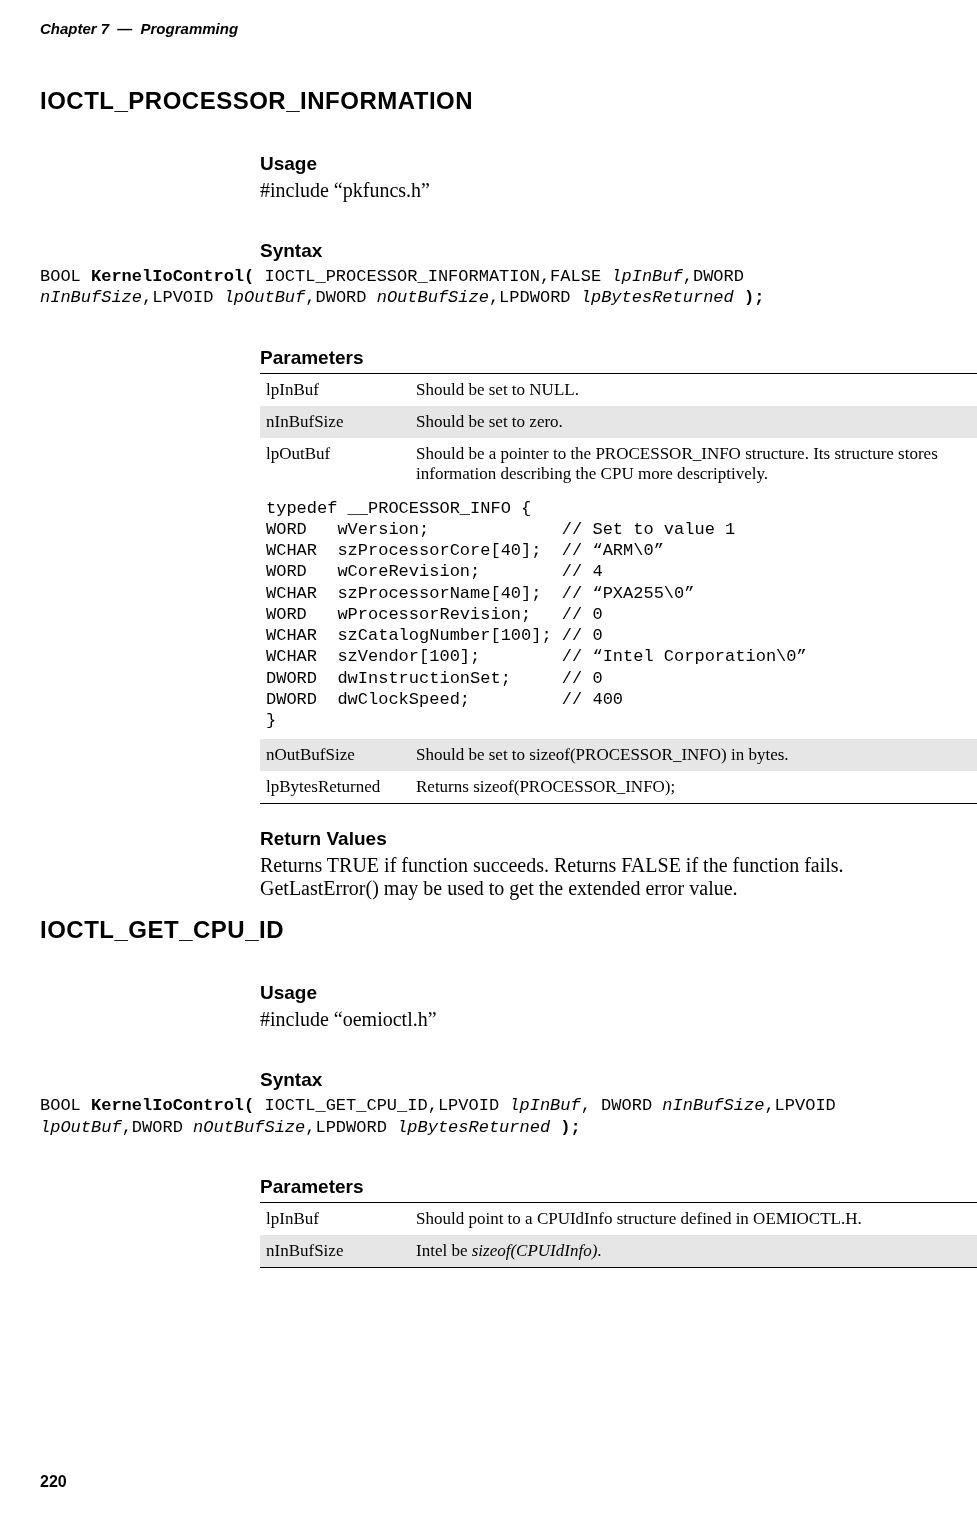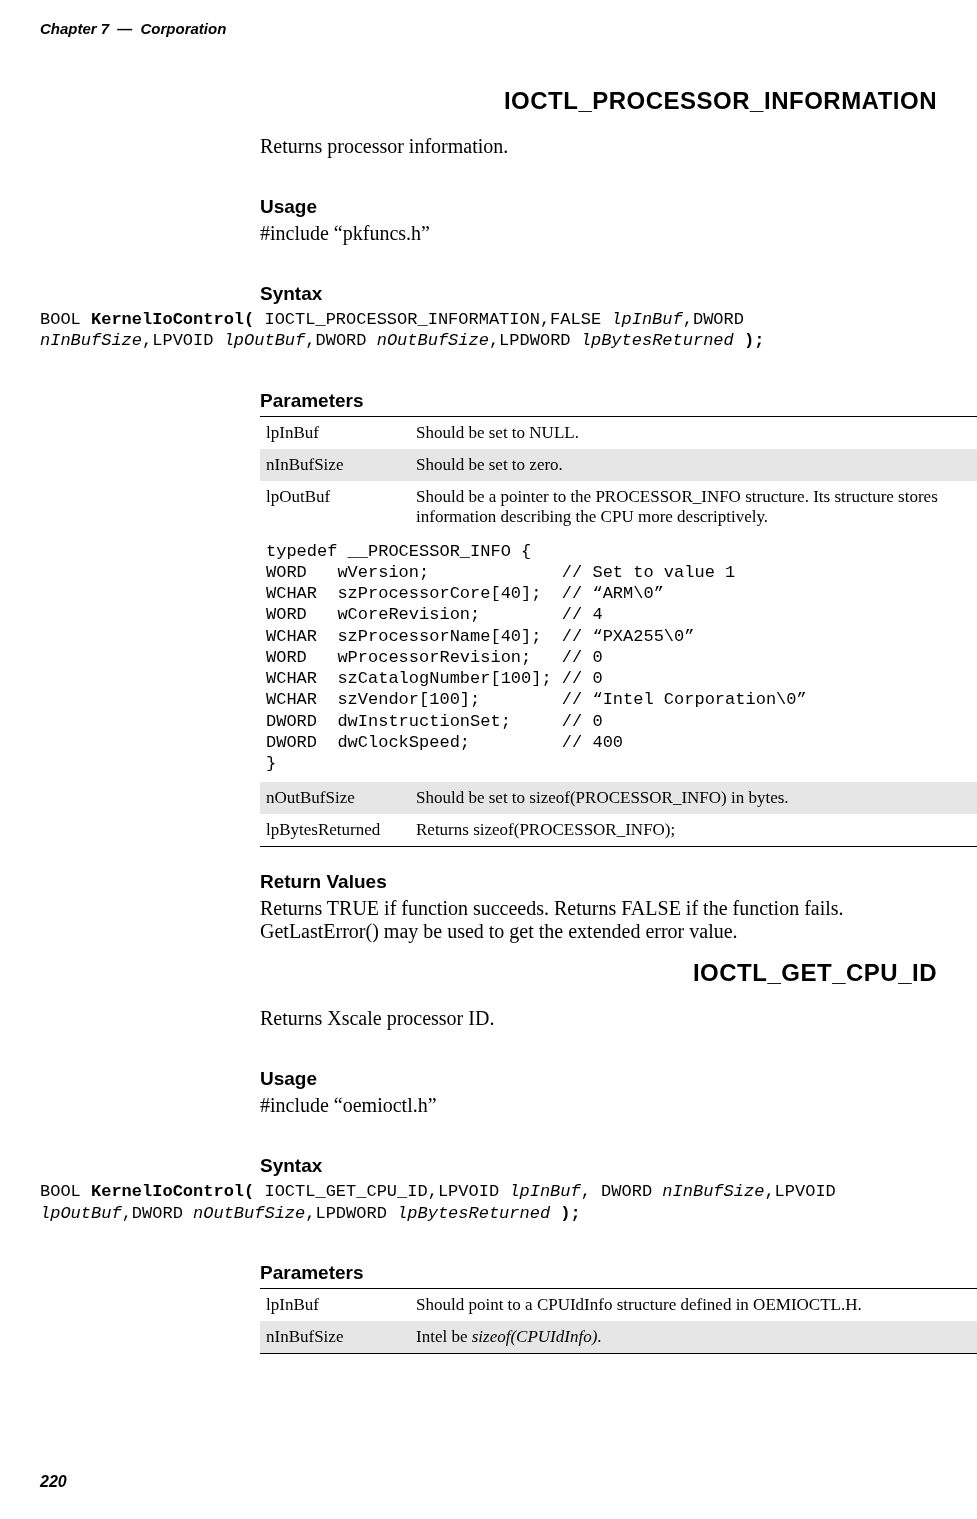--- a/index.html
+++ b/index.html
@@ -22,21 +22,20 @@
     font-size: 15px;
     margin-bottom: 50px;
   }
   .header-sep { font-style: normal; margin: 0 4px; }
   h1.ioctl {
     font-family: Arial, Helvetica, sans-serif;
     font-weight: 900;
     font-size: 24px;
     margin-bottom: 20px;
     letter-spacing: 0.5px;
-    text-align: right;
   }
   .body-indent {
     margin-left: 220px;
   }
   p.desc {
     font-family: "Adobe Garamond Pro", Garamond, Georgia, serif;
     font-size: 20px;
     margin-bottom: 30px;
   }
   h2.sub {
@@ -85,39 +84,37 @@
   }
   .footer-row {
     position: absolute;
     bottom: 28px;
     left: 40px;
     right: 40px;
     display: flex;
     justify-content: space-between;
     font-family: Arial, Helvetica, sans-serif;
     font-weight: bold;
-    font-style: italic;
     font-size: 16px;
   }
   .ital-serif { font-style: italic; }
 </style>
 </head>
 <body>
 
 <div class="header-row">
   <div>
     <span>Chapter 7</span>
     <span class="header-sep">—</span>
-    <span>Corporation</span>
+    <span>Programming</span>
   </div>
 </div>
 
 <h1 class="ioctl">IOCTL_PROCESSOR_INFORMATION</h1>
 <div class="body-indent">
-  <p class="desc">Returns processor information.</p>
 
   <h2 class="sub">Usage</h2>
   <div class="usage-line">#include “pkfuncs.h”</div>
 
   <h2 class="sub">Syntax</h2>
 </div>
 <div class="code-full"><span>BOOL </span><span class="bold">KernelIoControl(</span><span> IOCTL_PROCESSOR_INFORMATION,FALSE </span><span class="ital">lpInBuf</span><span>,DWORD</span>
 <span class="ital">nInBufSize</span><span>,LPVOID </span><span class="ital">lpOutBuf</span><span>,DWORD </span><span class="ital">nOutBufSize</span><span>,LPDWORD </span><span class="ital">lpBytesReturned</span><span> </span><span class="bold">);</span></div>
 
 <div class="body-indent">
@@ -161,21 +158,20 @@
     </tr>
   </tbody>
     </table>
 
   <h2 class="sub" style="margin-top:24px">Return Values</h2>
   <p class="desc" style="margin-bottom:16px">Returns TRUE if function succeeds. Returns FALSE if the function fails. GetLastError() may be used to get the extended error value.</p>
 </div>
 
 <h1 class="ioctl">IOCTL_GET_CPU_ID</h1>
 <div class="body-indent">
-  <p class="desc">Returns Xscale processor ID.</p>
 
   <h2 class="sub">Usage</h2>
   <div class="usage-line">#include “oemioctl.h”</div>
 
   <h2 class="sub">Syntax</h2>
 </div>
 <div class="code-full"><span>BOOL </span><span class="bold">KernelIoControl(</span><span> IOCTL_GET_CPU_ID,LPVOID </span><span class="ital">lpInBuf</span><span>, DWORD </span><span class="ital">nInBufSize</span><span>,LPVOID</span>
 <span class="ital">lpOutBuf</span><span>,DWORD </span><span class="ital">nOutBufSize</span><span>,LPDWORD </span><span class="ital">lpBytesReturned</span><span> </span><span class="bold">);</span></div>
 
 <div class="body-indent">

